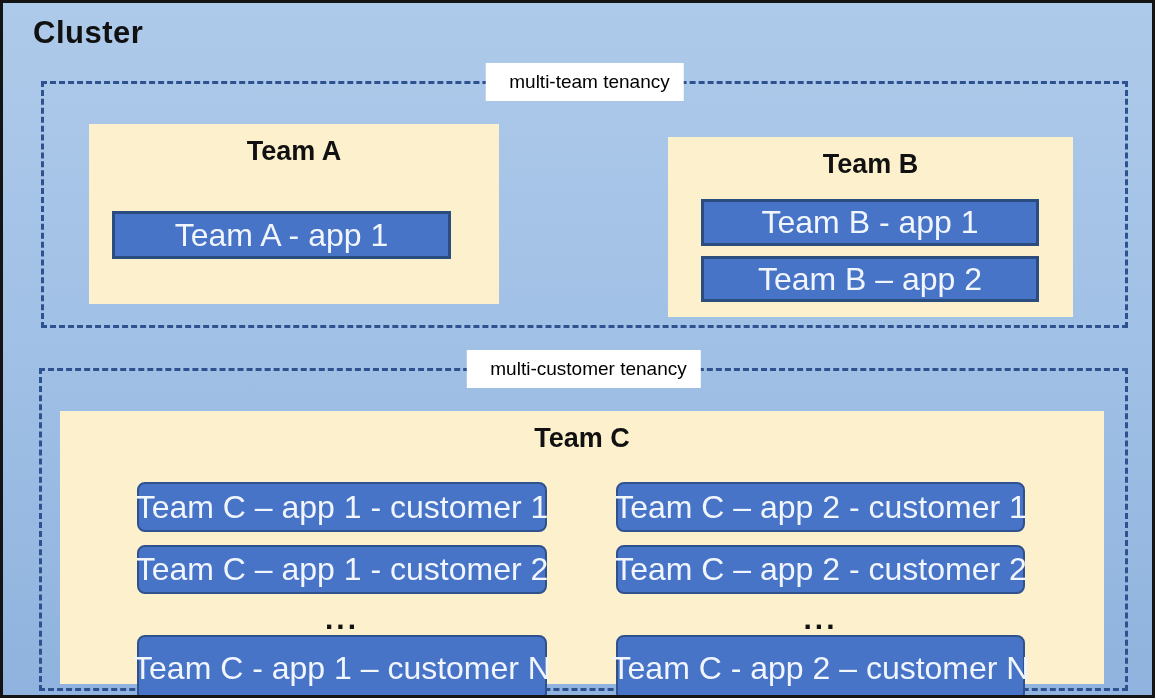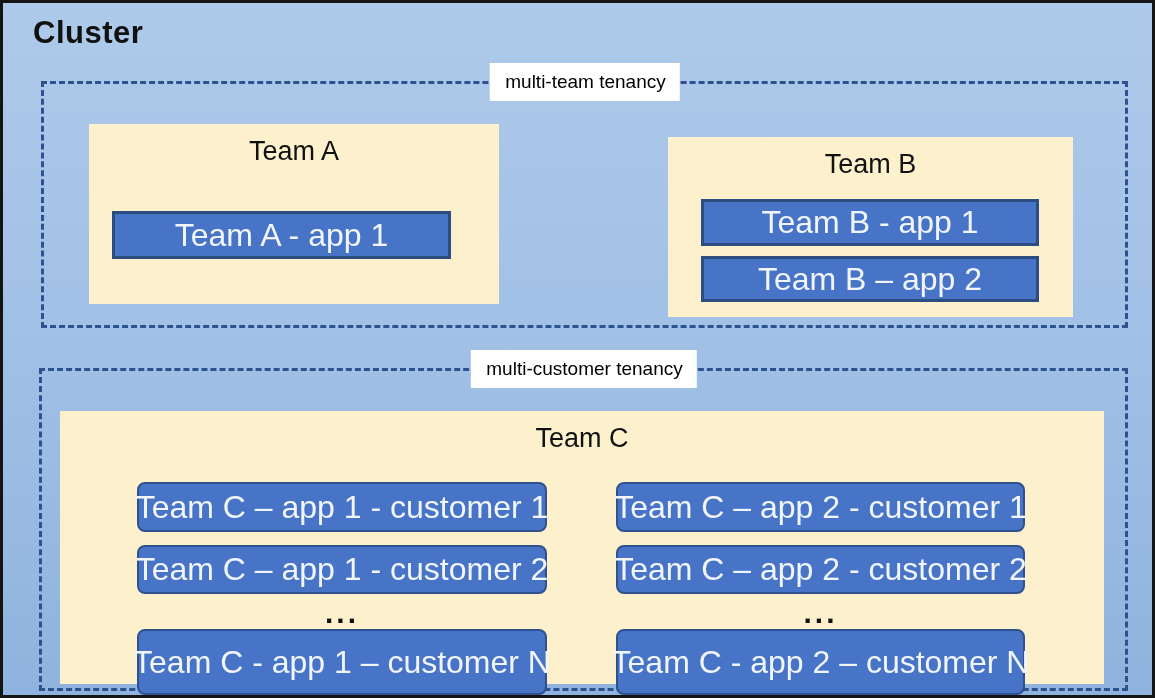--- a/index.html
+++ b/index.html
@@ -41,39 +41,39 @@
   }
   .tenancy-label {
     position: absolute;
     top: -21px;
     left: 50%;
     transform: translateX(-50%);
     background: #ffffff;
     color: #000000;
     font-size: 19px;
     line-height: 1.0;
-    padding: 9px 14px 10px 16px;
+    padding: 9px 14px 10px 24px;
     white-space: nowrap;
   }
   .team-panel {
     position: absolute;
     background: #fcf0cd;
     box-sizing: border-box;
   }
   .team-panel.team-a { left: 45px;  top: 40px; width: 410px;  height: 180px; }
   .team-panel.team-b { left: 624px; top: 53px; width: 405px;  height: 180px; }
   .team-panel.team-c { left: 18px;  top: 40px; width: 1044px; height: 273px; }
   .team-title {
     position: absolute;
     top: 12px;
     left: 0;
     width: 100%;
     text-align: center;
     font-size: 27px;
-    font-weight: 400;
+    font-weight: 700;
     color: #111111;
   }
   .app-box {
     position: absolute;
     box-sizing: border-box;
     background: #4874c8;
     border: 3px solid #2b4c7e;
     color: #f1f5fc;
     font-size: 32px;
     display: flex;
@@ -92,21 +92,21 @@
   .app-col.col-2 { left: 556px; width: 409px; }
   .app-col .app-box {
     position: static;
     border-width: 2px;
     border-color: #2f528f;
     width: 100%;
     height: 50px;
     margin-bottom: 13px;
     border-radius: 8px;
   }
-  .app-col .app-box.row-2 { height: 49px; margin-bottom: 11px; }
+  .app-col .app-box.row-2 { height: 49px; margin-bottom: 17px; }
   .app-col .app-box.row-n { height: 66px; margin-bottom: 0; }
   .ellipsis {
     height: 24px;
     display: flex;
     align-items: center;
     justify-content: center;
     font-size: 30px;
     font-weight: 700;
     color: #111111;
     letter-spacing: 3px;

